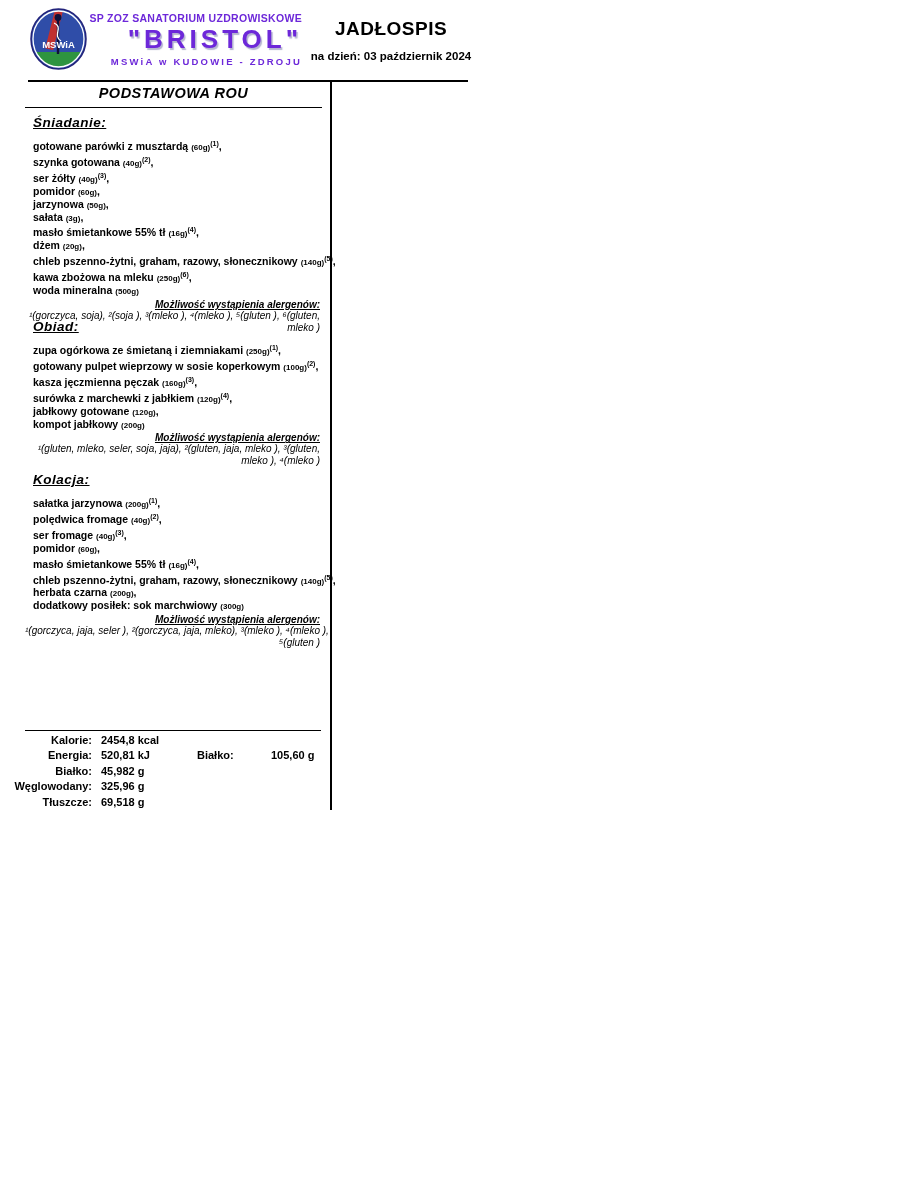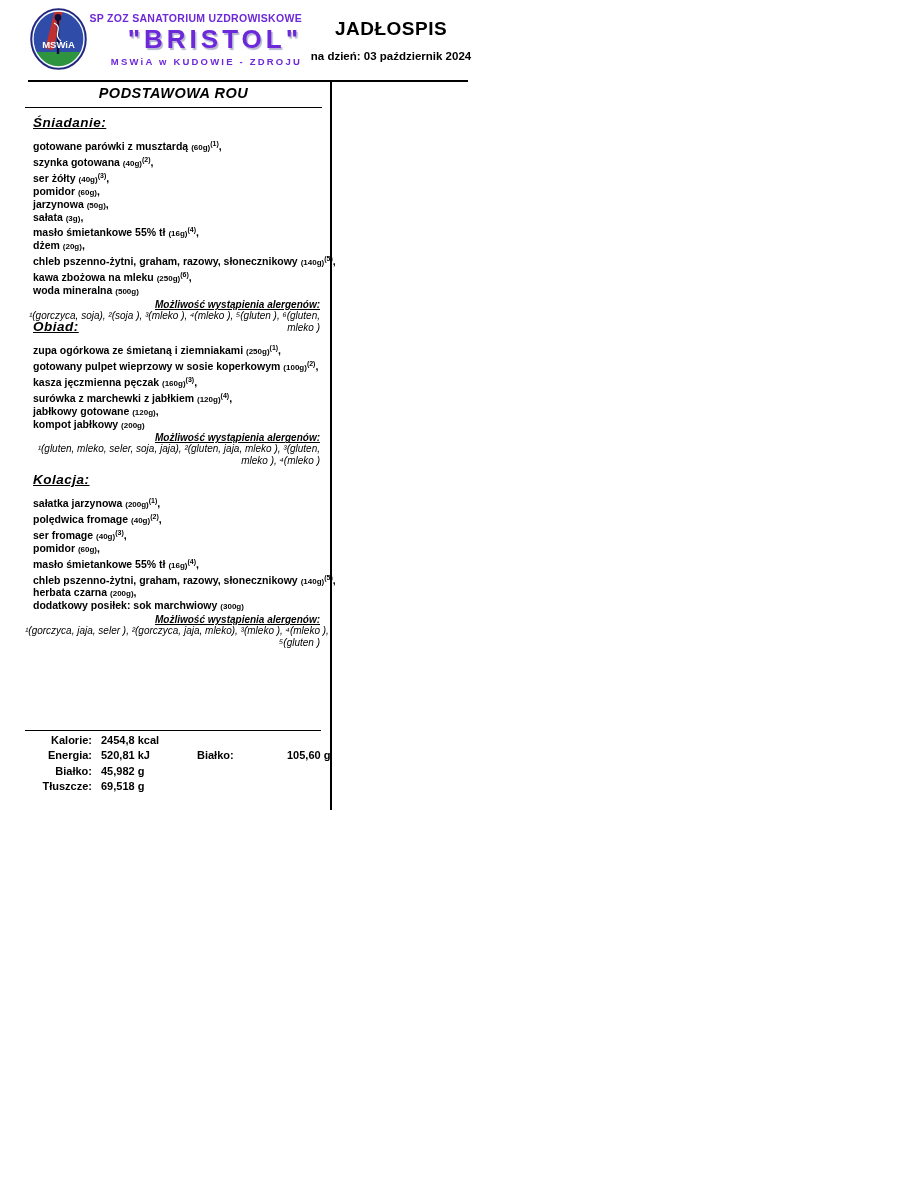--- a/index.html
+++ b/index.html
@@ -45,21 +45,21 @@
                  padding-right:2px;white-space:nowrap;}
 
   
   .nutrition{position:absolute;left:8px;top:733px;width:300px;}
   .nut-row{display:flex;align-items:baseline;line-height:15.4px;font-size:11px;
            font-weight:bold;white-space:nowrap;}
   .nut-label{width:84px;text-align:right;flex:0 0 auto;}
   .nut-value{margin-left:9px;flex:0 0 auto;}
   .nut-value.fixed{width:96px;}
   .nut-label2{width:64px;text-align:left;flex:0 0 auto;}
-  .nut-value2{margin-left:26px;flex:0 0 auto;}
+  .nut-value2{margin-left:10px;flex:0 0 auto;}
 </style>
 </head>
 <body>
 
 <div class="page">
 
   <svg class="logo" width="57" height="62" viewBox="0 0 57 62" aria-hidden="true">
     <ellipse cx="28.5" cy="31" rx="27.5" ry="30" fill="#2f4da8" stroke="#23237a" stroke-width="1.5"></ellipse>
     <clipPath id="lc">
         <ellipse cx="28.5" cy="31" rx="25.5" ry="28"></ellipse>
@@ -137,18 +137,22 @@
         <span class="nut-label">Energia:</span>
         <span class="nut-value fixed">520,81  kJ</span>
         <span class="nut-label2">Białko:</span>
         <span class="nut-value2">105,60  g</span>
       </div>
       <div class="nut-row">
         <span class="nut-label">Białko:</span>
         <span class="nut-value">45,982 g</span>
       </div>
       <div class="nut-row">
+        <span class="nut-label">Węglowodany:</span>
+        <span class="nut-value">325,96 g</span>
+      </div>
+      <div class="nut-row">
         <span class="nut-label">Tłuszcze:</span>
         <span class="nut-value">69,518 g</span>
       </div>
     </div>
 
 </div>
 
 </body></html>

